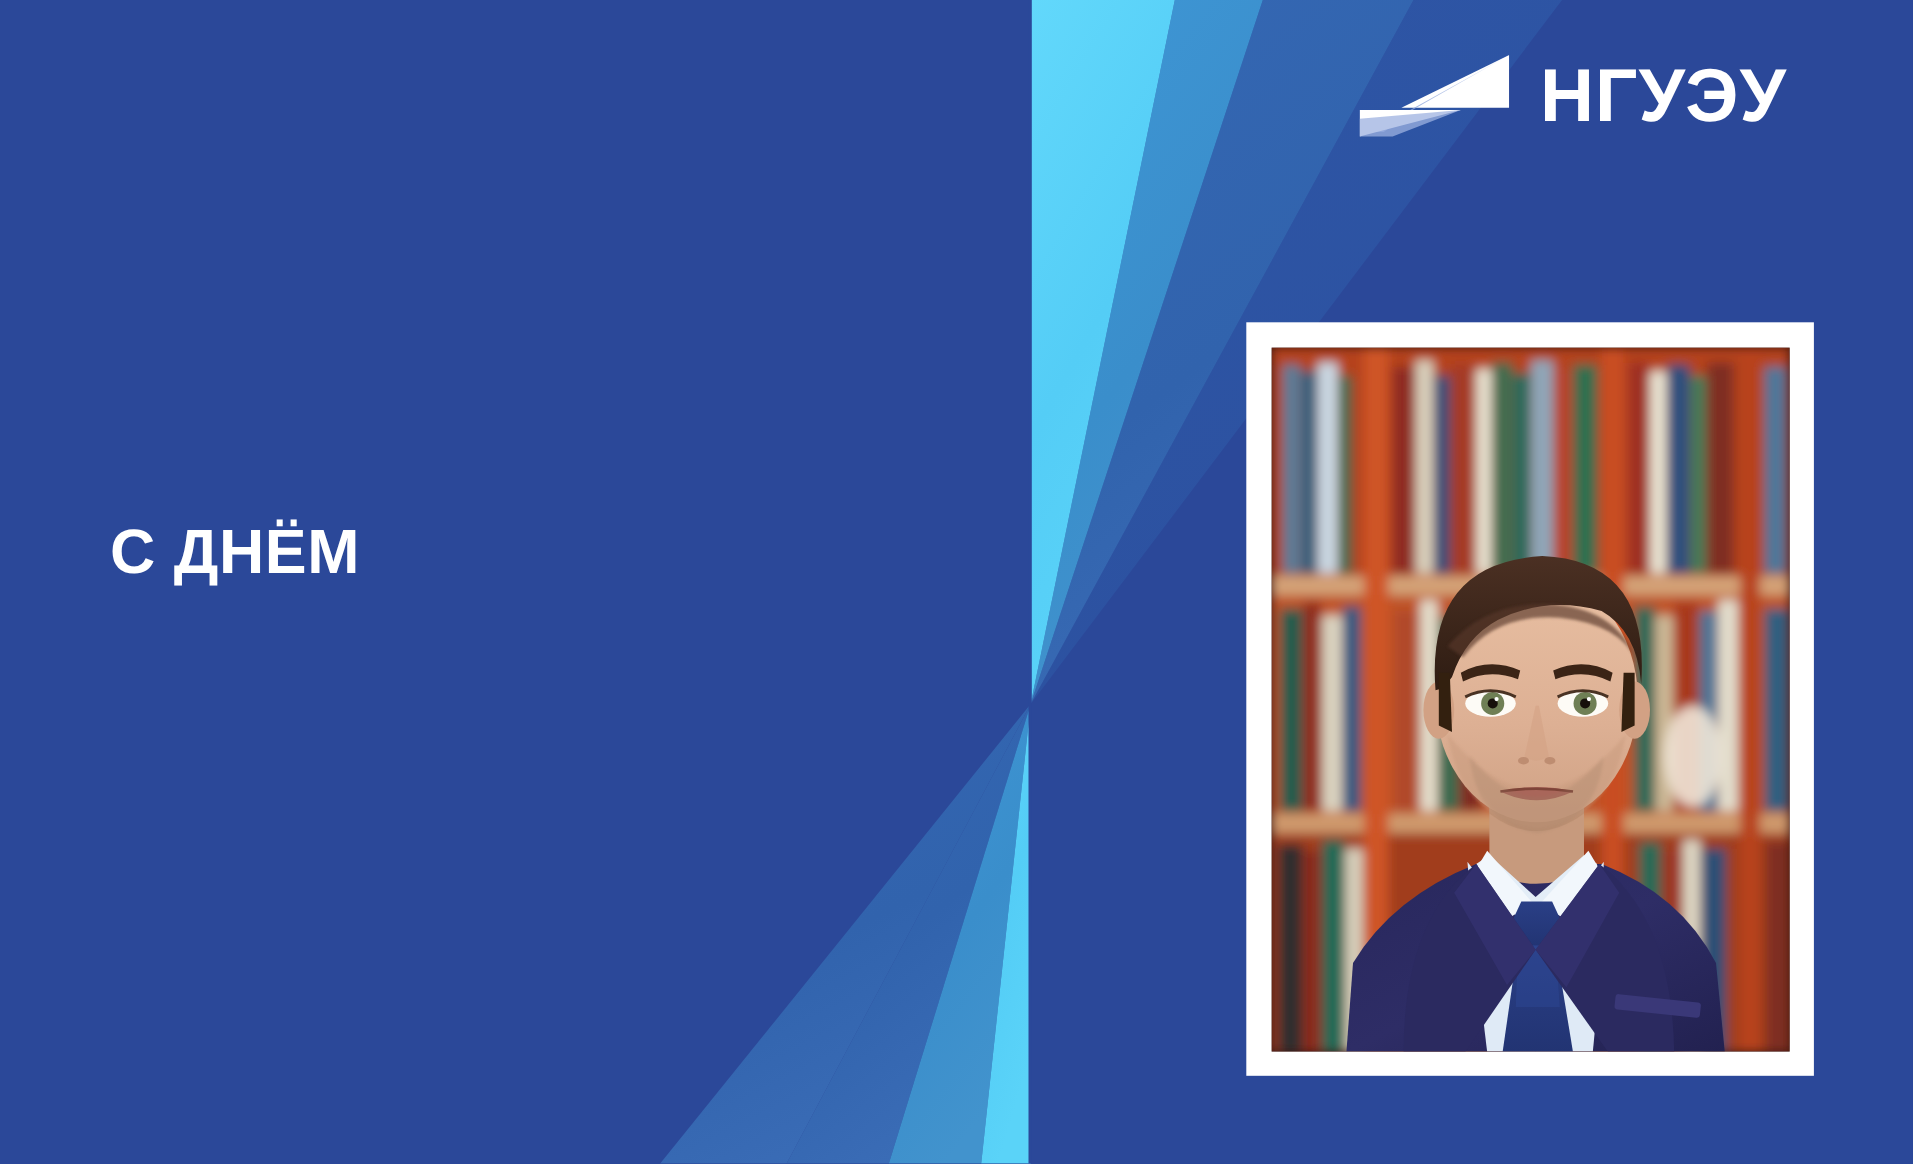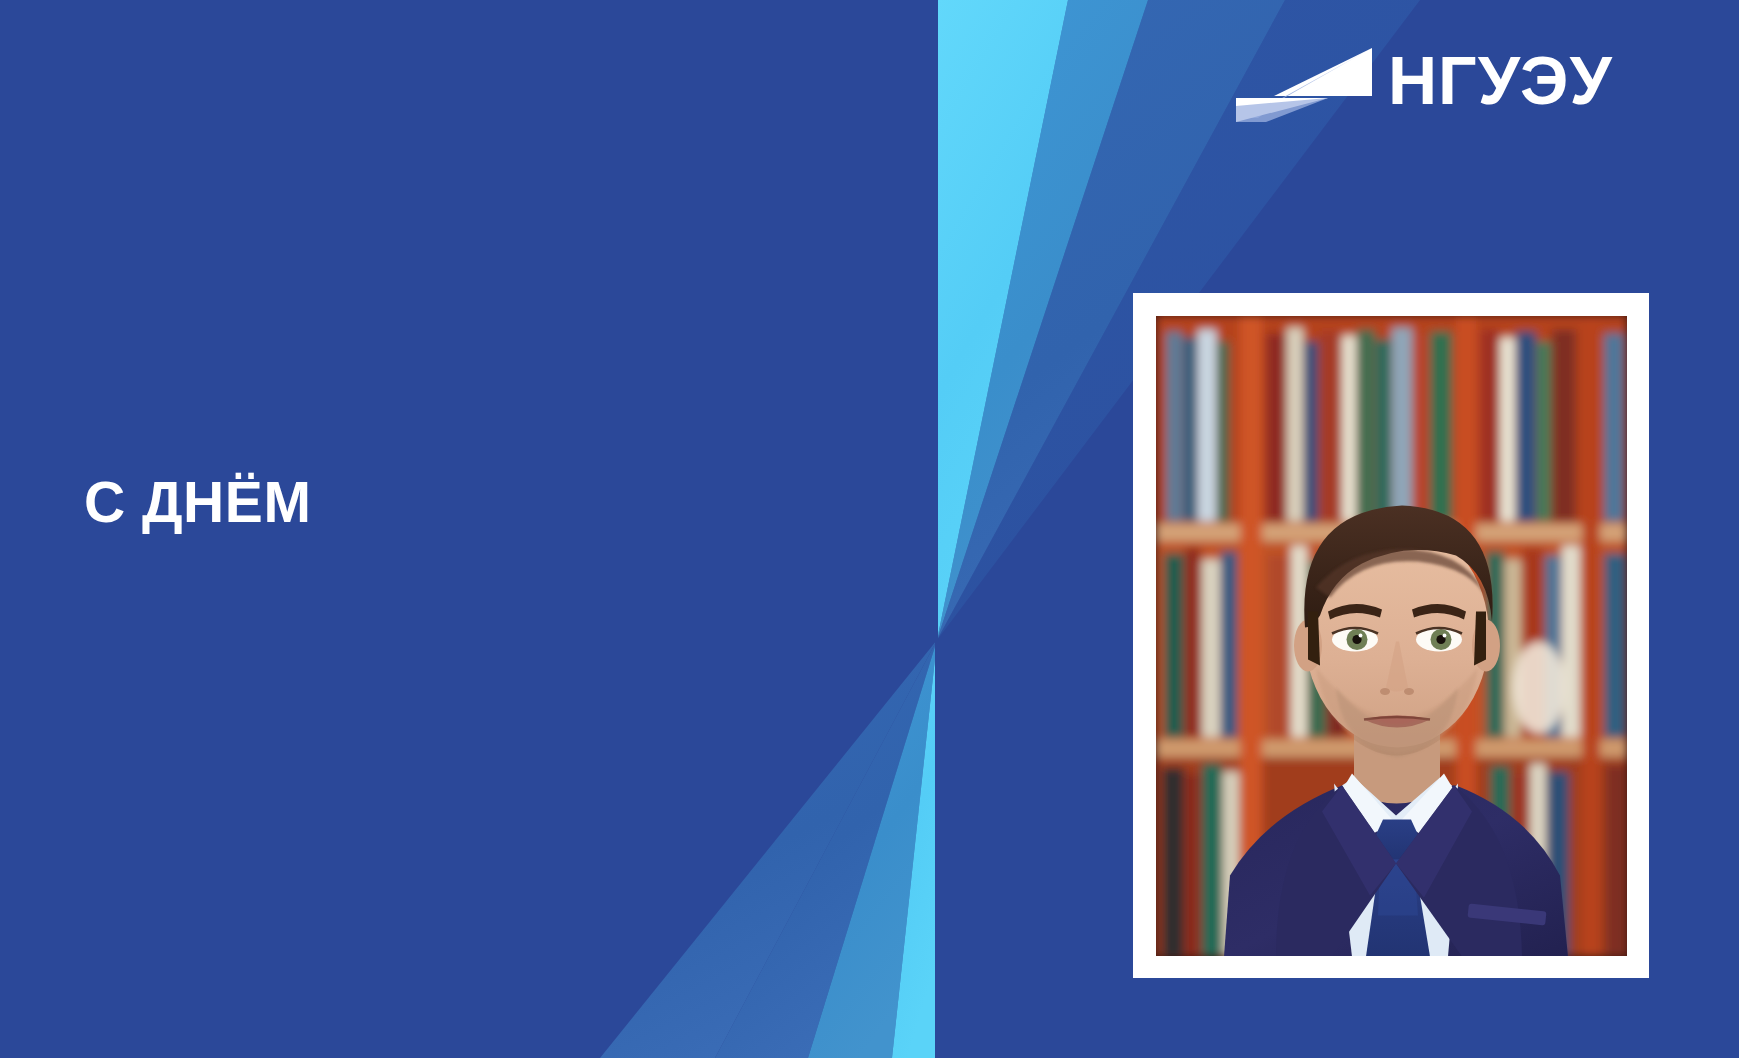--- a/index.html
+++ b/index.html
@@ -35,31 +35,32 @@
   }
   .headline-line {
     display:block;
     color:#ffffff;
     font-family:"Liberation Sans", sans-serif;
     font-weight:bold;
     font-size:57px;
     line-height:72px;
     letter-spacing:0.5px;
     white-space:nowrap;
+    margin-left:16px;
   }
 
   
   #logo {
     position:absolute;
     left:1236px;
     top:46px;
     height:82px;
     display:flex;
-    align-items:flex-start;
-    gap:16px;
+    align-items:center;
+    gap:28px;
   }
   #logo-mark {
     display:block;
     width:136px; height:78px;
   }
   #logo-wordmark {
     color:#ffffff;
     font-family:"Liberation Sans", sans-serif;
     font-weight:bold;
     font-size:68px;

